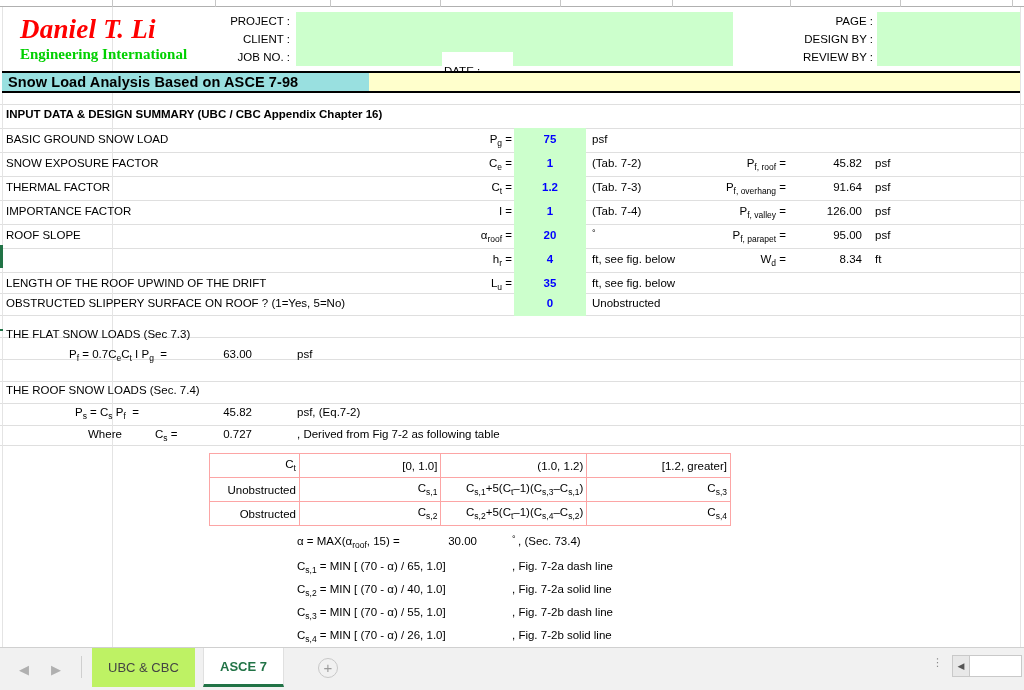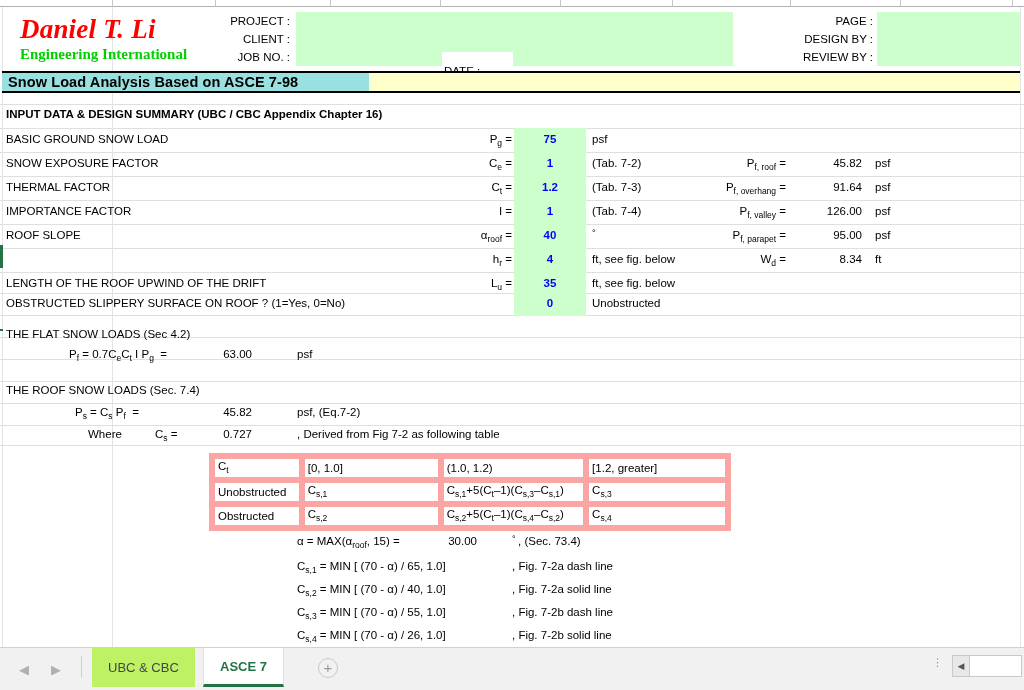--- a/index.html
+++ b/index.html
@@ -123,23 +123,23 @@
   .cstable {
     position: absolute;
     left: 209px; top: 446px;
     width: 522px;
     border-collapse: collapse;
     font-size: 11.5px;
     color: #000000;
     background: #ffffff;
   }
   .cstable td {
-    border: 6px solid #fca5a5;
+    border: 1px solid #fca5a5;
     height: 24px;
-    text-align: left;
+    text-align: right;
     padding: 0 3px;
     white-space: nowrap;
   }
   .cstable td.colA { width: 90px; }
   .cstable td.colB { width: 142px; }
   .cstable td.colC { width: 146px; }
   .cstable td.colD { width: 144px; }
 
   
   .tabbar {
@@ -271,35 +271,35 @@
     <div class="t b" style="left:6px; top:101px;">INPUT DATA &amp; DESIGN SUMMARY (UBC / CBC Appendix Chapter 16)</div>
 
     <div class="greenbox" style="left:514px; top:121px; width:72px; height:188px;"></div>
 
     <div class="t" style="left:6px; top:126px;">BASIC GROUND SNOW LOAD</div>
     <div class="t" style="left:6px; top:150px;">SNOW EXPOSURE FACTOR</div>
     <div class="t" style="left:6px; top:174px;">THERMAL FACTOR</div>
     <div class="t" style="left:6px; top:198px;">IMPORTANCE FACTOR</div>
     <div class="t" style="left:6px; top:222px;">ROOF SLOPE</div>
     <div class="t" style="left:6px; top:270px;">LENGTH OF THE ROOF UPWIND OF THE DRIFT</div>
-    <div class="t" style="left:6px; top:290px;">OBSTRUCTED SLIPPERY SURFACE ON ROOF ? (1=Yes, 0=No)</div>
+    <div class="t" style="left:6px; top:290px;">OBSTRUCTED SLIPPERY SURFACE ON ROOF ? (1=Yes, 5=No)</div>
 
     <div class="t r" style="left:400px; top:126px; width:112px;"><span>P</span><span class="sub">g</span> <span>=</span></div>
     <div class="t r" style="left:400px; top:150px; width:112px;"><span>C</span><span class="sub">e</span> <span>=</span></div>
     <div class="t r" style="left:400px; top:174px; width:112px;"><span>C</span><span class="sub">t</span> <span>=</span></div>
     <div class="t r" style="left:400px; top:198px; width:112px;"><span>I</span><span class="sub"></span> <span>=</span></div>
     <div class="t r" style="left:400px; top:222px; width:112px;"><span>α</span><span class="sub">roof</span> <span>=</span></div>
     <div class="t r" style="left:400px; top:246px; width:112px;"><span>h</span><span class="sub">r</span> <span>=</span></div>
     <div class="t r" style="left:400px; top:270px; width:112px;"><span>L</span><span class="sub">u</span> <span>=</span></div>
 
     <div class="t blue c" style="left:514px; top:126px; width:72px;">75</div>
     <div class="t blue c" style="left:514px; top:150px; width:72px;">1</div>
     <div class="t blue c" style="left:514px; top:174px; width:72px;">1.2</div>
     <div class="t blue c" style="left:514px; top:198px; width:72px;">1</div>
-    <div class="t blue c" style="left:514px; top:222px; width:72px;">40</div>
+    <div class="t blue c" style="left:514px; top:222px; width:72px;">20</div>
     <div class="t blue c" style="left:514px; top:246px; width:72px;">4</div>
     <div class="t blue c" style="left:514px; top:270px; width:72px;">35</div>
     <div class="t blue c" style="left:514px; top:290px; width:72px;">0</div>
 
     <div class="t" style="left:592px; top:126px;">psf</div>
     <div class="t" style="left:592px; top:150px;">(Tab. 7-2)</div>
     <div class="t" style="left:592px; top:174px;">(Tab. 7-3)</div>
     <div class="t" style="left:592px; top:198px;">(Tab. 7-4)</div>
     <div class="t" style="left:592px; top:220px; font-size:9px;">°</div>
     <div class="t" style="left:592px; top:246px;">ft, see fig. below</div>
@@ -317,21 +317,21 @@
     <div class="t r" style="left:800px; top:198px; width:62px;">126.00</div>
     <div class="t r" style="left:800px; top:222px; width:62px;">95.00</div>
     <div class="t r" style="left:800px; top:246px; width:62px;">8.34</div>
 
     <div class="t" style="left:875px; top:150px;">psf</div>
     <div class="t" style="left:875px; top:174px;">psf</div>
     <div class="t" style="left:875px; top:198px;">psf</div>
     <div class="t" style="left:875px; top:222px;">psf</div>
     <div class="t" style="left:875px; top:246px;">ft</div>
 
-    <div class="t" style="left:6px; top:321px;">THE FLAT SNOW LOADS (Sec 4.2)</div>
+    <div class="t" style="left:6px; top:321px;">THE FLAT SNOW LOADS (Sec 7.3)</div>
 
     <div class="t" style="left:69px; top:341px;">P<span class="sub">f</span> = 0.7C<span class="sub">e</span>C<span class="sub">t</span> I P<span class="sub">g</span>&nbsp; =</div>
     <div class="t r" style="left:190px; top:341px; width:62px;">63.00</div>
     <div class="t" style="left:297px; top:341px;">psf</div>
 
     <div class="t" style="left:6px; top:377px;">THE ROOF SNOW LOADS (Sec. 7.4)</div>
 
     <div class="t" style="left:75px; top:399px;">P<span class="sub">s</span> = C<span class="sub">s</span> P<span class="sub">f</span>&nbsp; =</div>
     <div class="t r" style="left:190px; top:399px; width:62px;">45.82</div>
     <div class="t" style="left:297px; top:399px;">psf, (Eq.7-2)</div>

